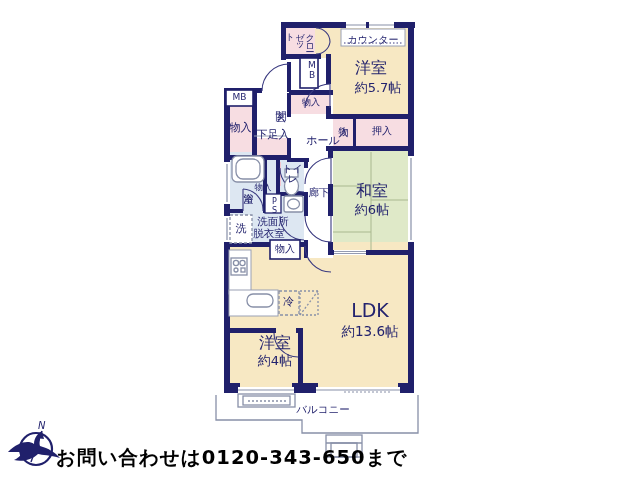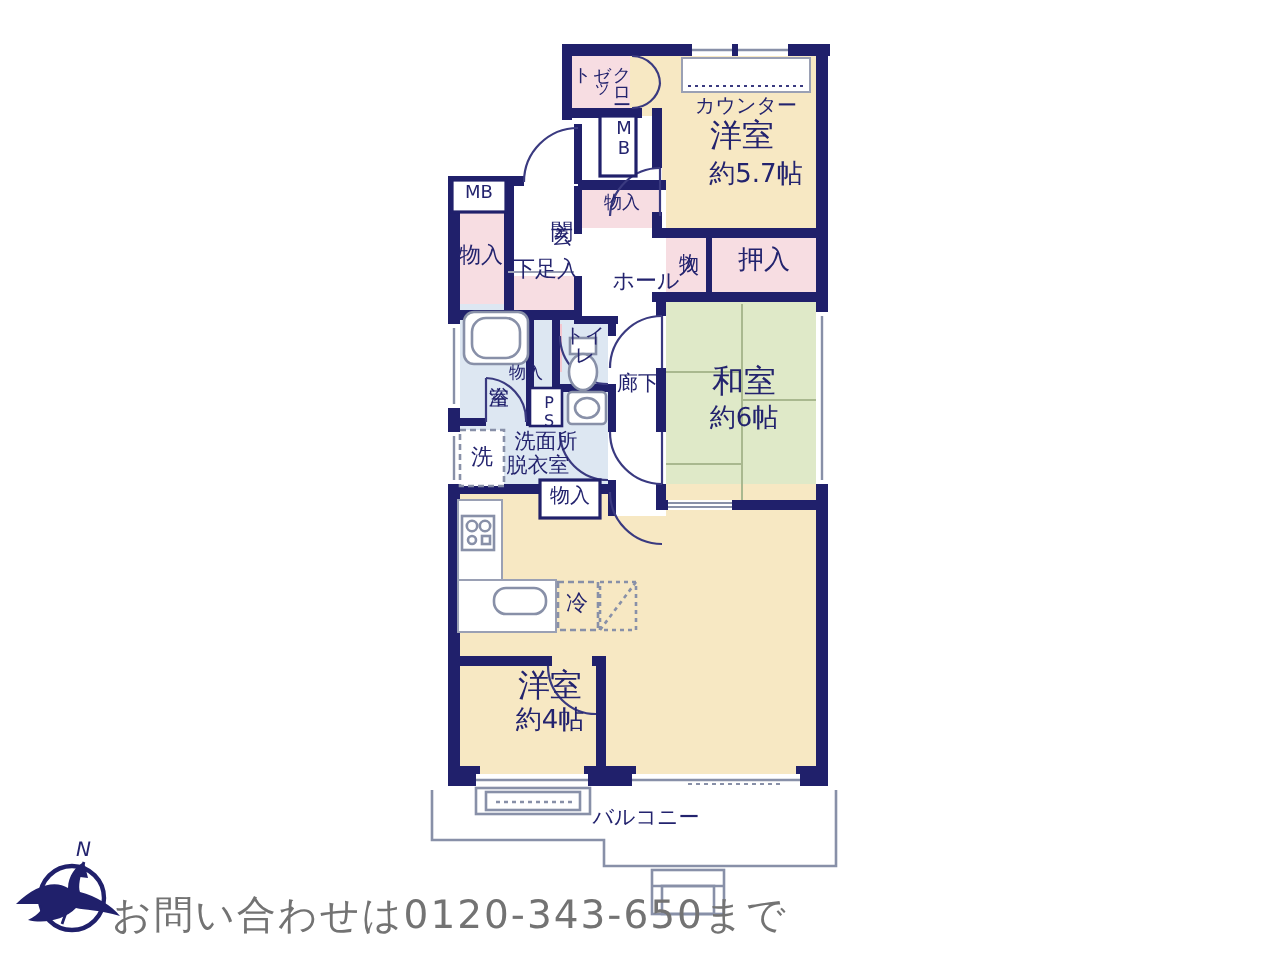--- a/index.html
+++ b/index.html
@@ -2,21 +2,21 @@
 <html><head>
 <meta charset="utf-8">
 <style>
   html,body{margin:0;padding:0;background:#fff;}
   #stage{position:relative;width:640px;height:480px;background:#fff;overflow:hidden;
          font-family:"DejaVu Sans",sans-serif;}
   #plan-svg{position:absolute;left:0;top:0;}
   .lbl{position:absolute;color:#23236e;line-height:1.05;white-space:nowrap;}
   .c{display:flex;align-items:center;justify-content:center;text-align:center;white-space:normal;}
   .v{writing-mode:vertical-rl;text-orientation:upright;white-space:normal;line-height:1.1;}
-  .wm{color:#737373;letter-spacing:1px;}
+  .wm{color:#000000;letter-spacing:1px;font-weight:bold;}
 </style>
 </head>
 <body>
 
 <div id="stage">
 
 <svg id="plan-svg" width="640" height="480" viewBox="0 0 640 480">
 
   <g>
     <rect x="313" y="22" width="95" height="36" fill="#f7e8c3"></rect>
@@ -161,44 +161,46 @@
   <g>
     <circle cx="36" cy="449" r="16" fill="none" stroke="#20206b" stroke-width="2.2"></circle>
     <line x1="31" y1="462" x2="42" y2="431" stroke="#20206b" stroke-width="1.4"></line>
     <path d="M 42 431 L 36 438 L 44 439 Z" fill="#20206b"></path>
     <path d="M 8 452 C 18 442 28 440 34 444 C 34 438 38 433 42 431 C 40 439 39 443 40 446
              C 48 448 56 453 60 458 C 50 455 42 455 38 454 C 32 460 22 462 14 460
              C 20 457 22 454 20 452 Z" fill="#20206b"></path>
   </g>
 </svg>
 
-<div class="lbl c" style="left:342px;top:48px;width:62px;height:13px;font-size:10px;">カウンター</div>
+<div class="lbl c" style="left:342px;top:34px;width:62px;height:13px;font-size:10px;">カウンター</div>
 <div class="lbl v" style="left:286px;top:27px;width:28px;height:30px;font-size:9px;">クローゼット</div>
 <div class="lbl v" style="left:303px;top:60px;width:13px;height:28px;font-size:9px;">MB</div>
 <div class="lbl c" style="left:226px;top:91px;width:27px;height:13px;font-size:9px;">MB</div>
 <div class="lbl c" style="left:226px;top:121px;width:29px;height:14px;font-size:11px;">物入</div>
 <div class="lbl v" style="left:272px;top:102px;width:14px;height:34px;font-size:11px;">玄関</div>
 <div class="lbl c" style="left:294px;top:97px;width:34px;height:11px;font-size:9px;">物入</div>
 <div class="lbl c" style="left:289px;top:134px;width:44px;height:13px;font-size:11px;margin-left:12px;">ホール</div>
 <div class="lbl c" style="left:255px;top:128px;width:36px;height:13px;font-size:11px;">下足入</div>
 <div class="lbl v" style="left:335px;top:119px;width:14px;height:30px;font-size:10px;">物入</div>
-<div class="lbl c" style="left:358px;top:124px;width:48px;height:14px;font-size:13px;">押入</div>
+<div class="lbl c" style="left:358px;top:124px;width:48px;height:14px;font-size:10px;">押入</div>
 <div class="lbl c" style="left:333px;top:58px;width:76px;height:20px;font-size:16px;">洋室</div>
 <div class="lbl c" style="left:340px;top:80px;width:76px;height:16px;font-size:13px;">約5.7帖</div>
 <div class="lbl c" style="left:341px;top:182px;width:62px;height:19px;font-size:16px;">和室</div>
 <div class="lbl c" style="left:341px;top:202px;width:62px;height:15px;font-size:13px;">約6帖</div>
 <div class="lbl c" style="left:280px;top:169px;width:25px;height:10px;font-size:10px;">トイレ</div>
 <div class="lbl v" style="left:240px;top:185px;width:14px;height:28px;font-size:10px;">浴室</div>
 <div class="lbl c" style="left:249px;top:182px;width:28px;height:10px;font-size:8.5px;">物入</div>
 <div class="lbl v" style="left:266px;top:197px;width:12px;height:17px;font-size:8px;">PS</div>
 <div class="lbl c" style="left:251px;top:216px;width:44px;height:12px;font-size:10.5px;">洗面所</div>
 <div class="lbl c" style="left:247px;top:228px;width:44px;height:12px;font-size:10.5px;">脱衣室</div>
 <div class="lbl c" style="left:233px;top:222px;width:16px;height:13px;font-size:11px;">洗</div>
 <div class="lbl c" style="left:305px;top:187px;width:28px;height:12px;font-size:10.5px;">廊下</div>
 <div class="lbl c" style="left:271px;top:243px;width:28px;height:12px;font-size:10px;">物入</div>
 <div class="lbl c" style="left:281px;top:295px;width:15px;height:13px;font-size:11px;">冷</div>
+<div class="lbl c" style="left:330px;top:300px;width:80px;height:21px;font-size:19px;">LDK</div>
+<div class="lbl c" style="left:326px;top:324px;width:88px;height:15px;font-size:13.5px;">約13.6帖</div>
 <div class="lbl c" style="left:240px;top:334px;width:70px;height:18px;font-size:16px;">洋室</div>
 <div class="lbl c" style="left:243px;top:354px;width:64px;height:14px;font-size:13px;">約4帖</div>
 <div class="lbl c" style="left:294px;top:404px;width:58px;height:12px;font-size:10.5px;">バルコニー</div>
 <div class="lbl" style="left:38px;top:421px;font-size:10px;font-style:italic;">N</div>
 <div class="lbl wm" style="left:56px;top:448px;font-size:19.5px;">お問い合わせは0120-343-650まで</div>
 
 </div>
 
 </body></html>

